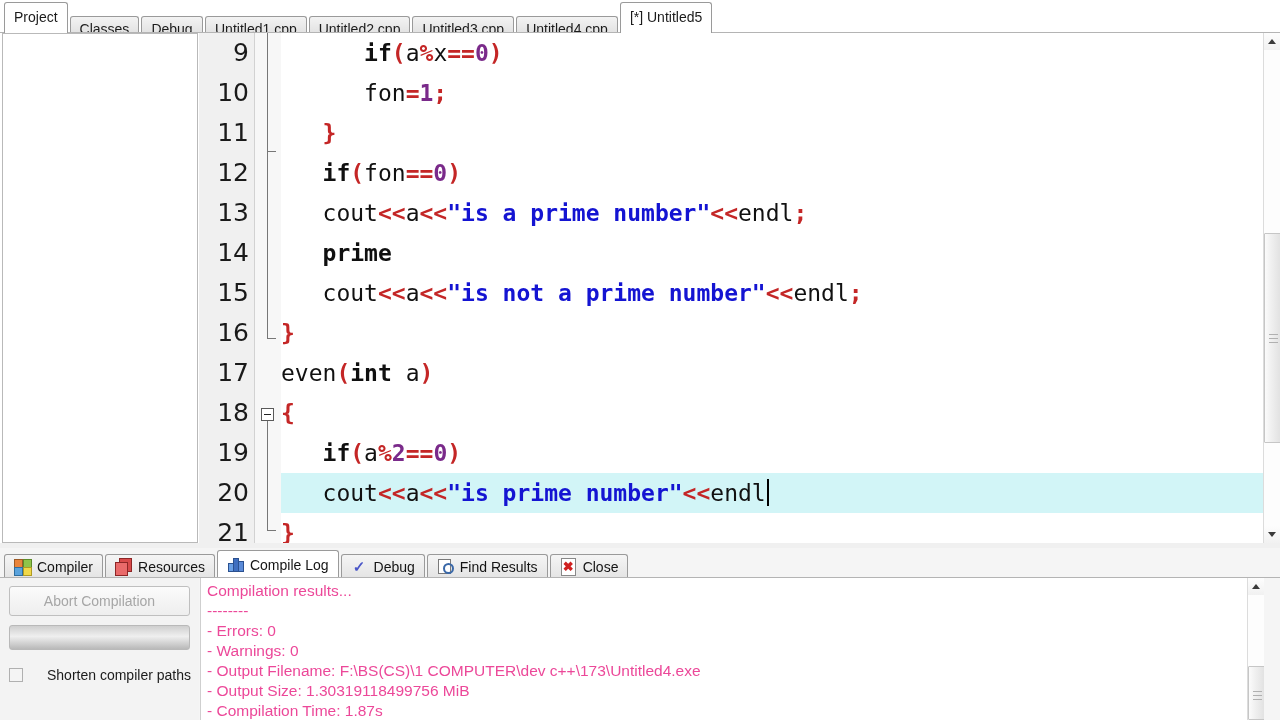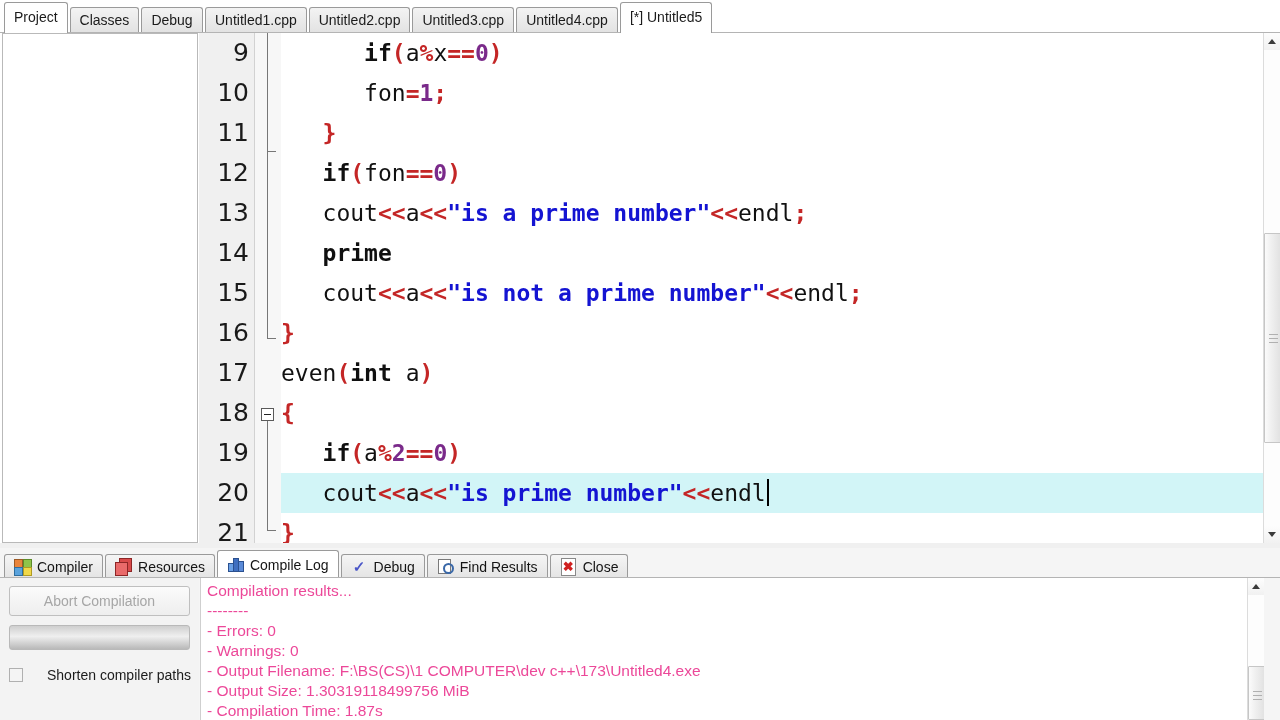--- a/index.html
+++ b/index.html
@@ -11,21 +11,21 @@
     font-size:13px;
     -webkit-font-smoothing:antialiased;
   }
   #app{position:relative;width:1280px;height:720px;}
 
   
   .topbar{position:absolute;left:0;top:0;width:1280px;height:33px;background:#ffffff;}
   .tabstrip{position:absolute;top:0;height:33px;display:flex;align-items:flex-end;}
   .tab{
     box-sizing:border-box;
-    height:26px;line-height:24px;
+    height:17px;line-height:24px;
     padding:0 9px;
     border:1px solid #9a9a9a;
     border-bottom:none;
     border-radius:3px 3px 0 0;
     background:linear-gradient(#f3f3f3,#e2e2e2);
     color:#1b1b1b;
     font-size:14px;
     white-space:nowrap;
     margin-right:2px;
     position:relative;

